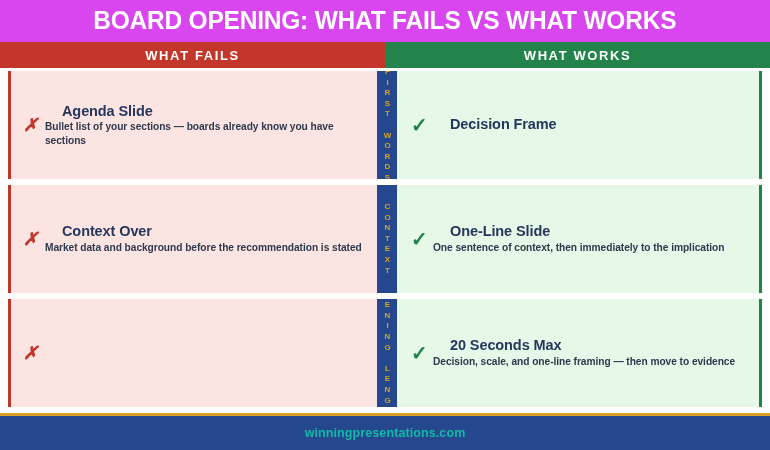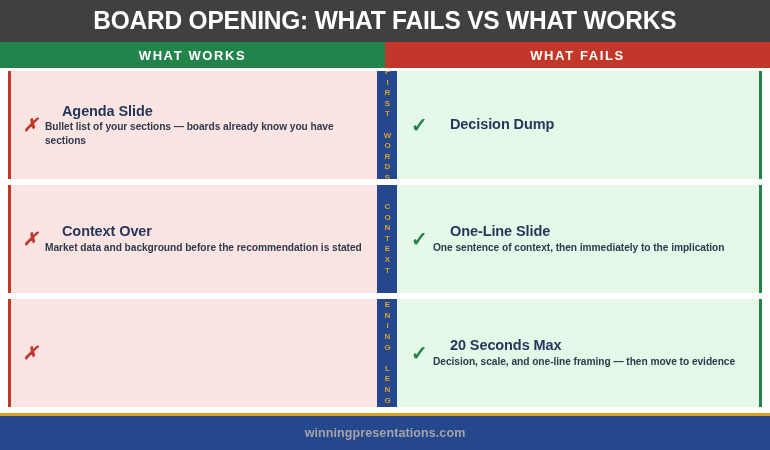--- a/index.html
+++ b/index.html
@@ -20,21 +20,21 @@
     background: #ffffff;
   }
 
   
   .title-band {
     position: absolute;
     left: 0;
     top: 0;
     width: 770px;
     height: 42px;
-    background: #404040;
+    background: #d946ef;
     display: flex;
     align-items: center;
     justify-content: center;
   }
   .title-text {
     color: #ffffff;
     font-family: "Liberation Sans", sans-serif;
     font-weight: bold;
     font-size: 25.5px;
     letter-spacing: -0.2px;
@@ -203,43 +203,43 @@
     left: 0;
     top: 416px;
     width: 770px;
     height: 34px;
     background: #24478E;
     display: flex;
     align-items: center;
     justify-content: center;
   }
   .footer-text {
-    color: #a3a3a3;
+    color: #14b8a6;
     font-weight: bold;
     font-size: 12.5px;
     letter-spacing: 0.1px;
     line-height: 1;
   }
 </style>
 </head>
 <body>
 
 <div class="slide">
 
   <div class="title-band">
     <div class="title-text">BOARD OPENING: WHAT FAILS VS WHAT WORKS</div>
   </div>
 
   <div class="col-headers">
+    <div class="col-head fails">
+      <span class="col-head-text">WHAT FAILS</span>
+    </div>
     <div class="col-head works">
       <span class="col-head-text">WHAT WORKS</span>
     </div>
-    <div class="col-head fails">
-      <span class="col-head-text">WHAT FAILS</span>
-    </div>
   </div>
 
   <div class="rows">
 
     <div class="row r0">
       <div class="card fail">
         <div class="card-inner">
           <div class="mark x">✗</div>
           <div class="card-body">
             <div class="card-title">Agenda Slide</div>
@@ -247,21 +247,21 @@
           </div>
         </div>
       </div>
       <div class="strip">
         <span class="strip-text">FIRST WORDS</span>
       </div>
       <div class="card work">
         <div class="card-inner">
           <div class="mark check">✓</div>
           <div class="card-body">
-            <div class="card-title">Decision Dump</div>
+            <div class="card-title">Decision Frame</div>
           </div>
         </div>
       </div>
     </div>
 
     <div class="row r1">
       <div class="card fail">
         <div class="card-inner">
           <div class="mark x">✗</div>
           <div class="card-body">

